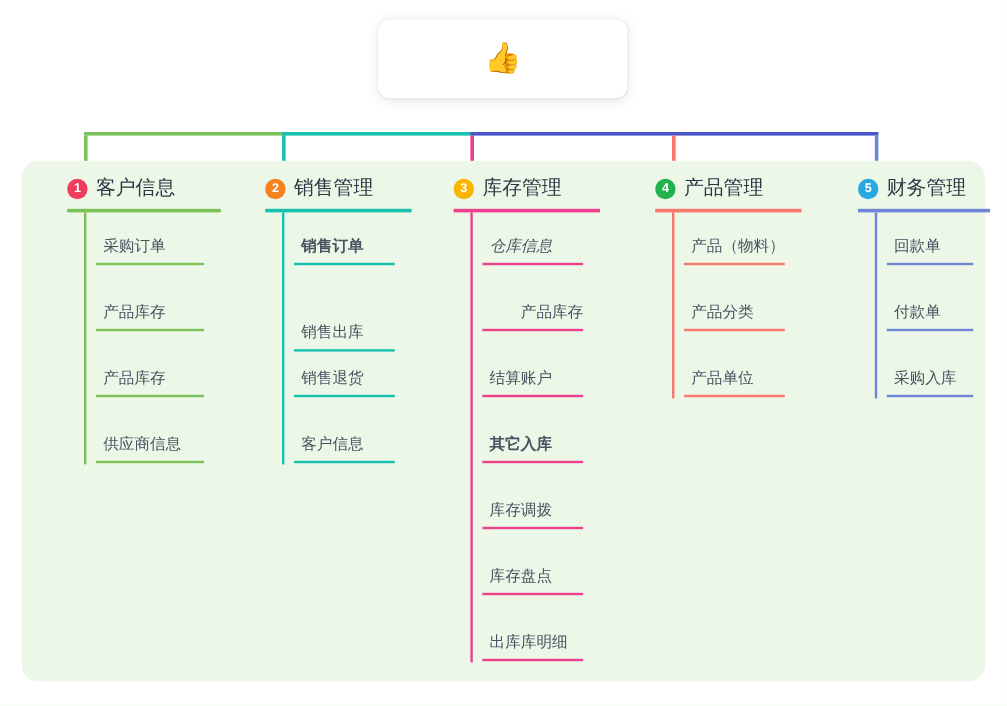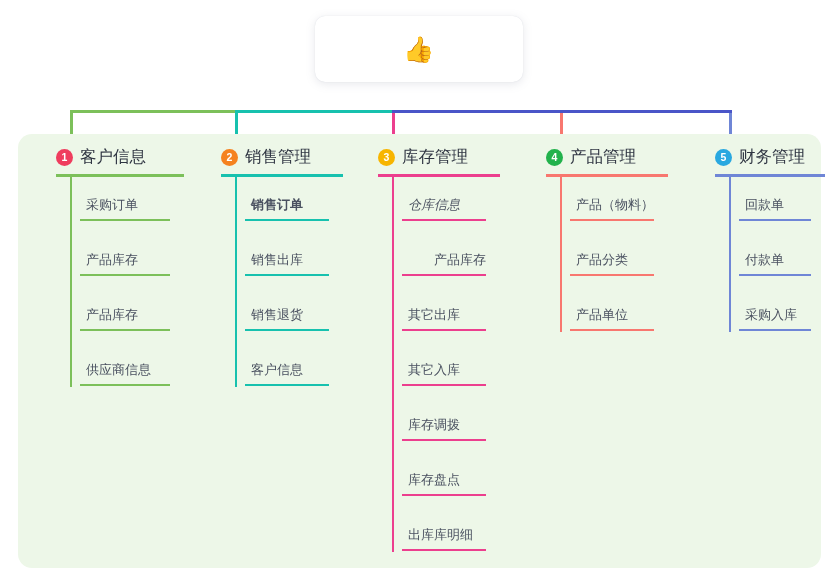--- a/index.html
+++ b/index.html
@@ -100,21 +100,21 @@
           <div class="col-head">
             <span class="badge" style="background: rgb(245, 130, 31);">2</span>
             <span class="col-title">销售管理</span>
           </div>
           <div class="head-rule" style="width: 122px; background: rgb(23, 193, 174);"></div>
           <div class="spine" style="left: 14px; height: 210px; background: rgb(23, 193, 174);"></div>
           <div class="item" style="top: 62px; width: 84px; font-weight: bold;">
             <span class="item-label">销售订单</span>
             <div class="item-rule" style="background: rgb(23, 193, 174);"></div>
           </div>
-          <div class="item" style="top: 117px; width: 84px;">
+          <div class="item" style="top: 134px; width: 84px;">
             <span class="item-label">销售出库</span>
             <div class="item-rule" style="background: rgb(23, 193, 174);"></div>
           </div>
           <div class="item" style="top: 172px; width: 84px;">
             <span class="item-label">销售退货</span>
             <div class="item-rule" style="background: rgb(23, 193, 174);"></div>
           </div>
           <div class="item" style="top: 227px; width: 84px;">
             <span class="item-label">客户信息</span>
             <div class="item-rule" style="background: rgb(23, 193, 174);"></div>
@@ -129,24 +129,24 @@
           <div class="spine" style="left: 14px; height: 375px; background: rgb(236, 63, 142);"></div>
           <div class="item" style="top: 62px; width: 84px; font-style: italic;">
             <span class="item-label">仓库信息</span>
             <div class="item-rule" style="background: rgb(236, 63, 142);"></div>
           </div>
           <div class="item" style="top: 117px; width: 84px; text-align: right;">
             <span class="item-label">产品库存</span>
             <div class="item-rule" style="background: rgb(236, 63, 142);"></div>
           </div>
           <div class="item" style="top: 172px; width: 84px;">
-            <span class="item-label">其它出库</span>
-            <div class="item-rule" style="background: rgb(236, 63, 142);"></div>
-          </div>
-          <div class="item" style="top: 227px; width: 84px;">
+            <span class="item-label">结算账户</span>
+            <div class="item-rule" style="background: rgb(236, 63, 142);"></div>
+          </div>
+          <div class="item" style="top: 227px; width: 84px; font-weight: bold;">
             <span class="item-label">其它入库</span>
             <div class="item-rule" style="background: rgb(236, 63, 142);"></div>
           </div>
           <div class="item" style="top: 282px; width: 84px;">
             <span class="item-label">库存调拨</span>
             <div class="item-rule" style="background: rgb(236, 63, 142);"></div>
           </div>
           <div class="item" style="top: 337px; width: 84px;">
             <span class="item-label">库存盘点</span>
             <div class="item-rule" style="background: rgb(236, 63, 142);"></div>

